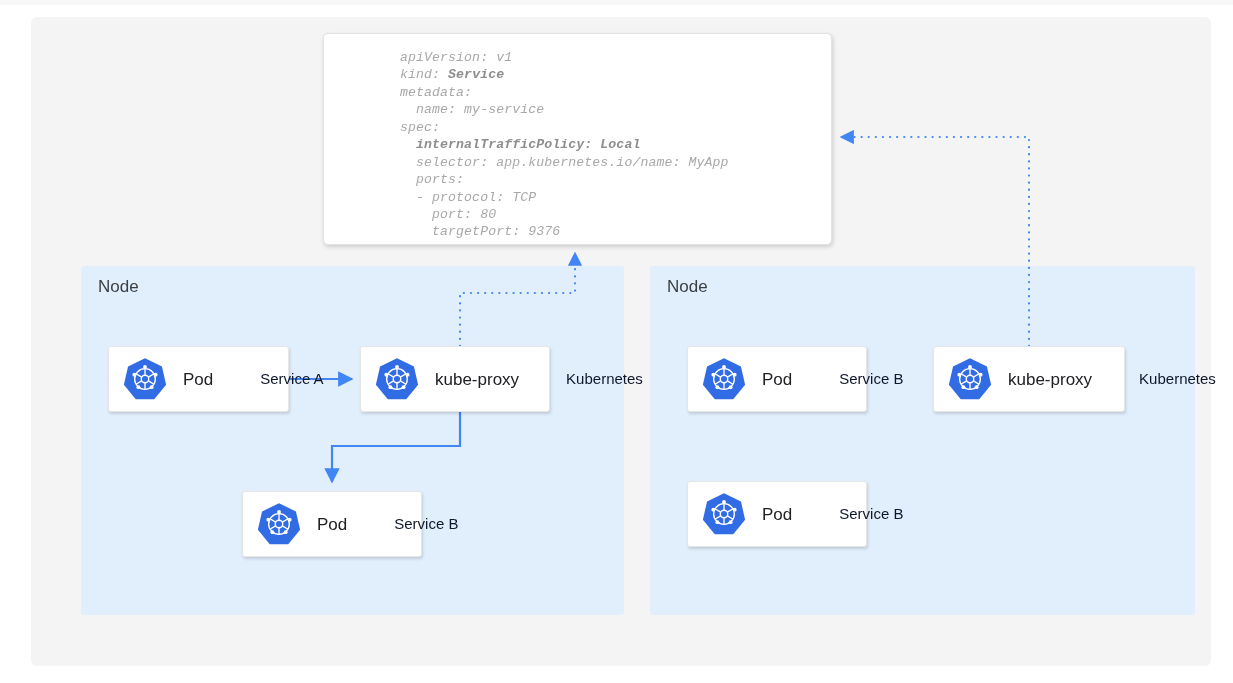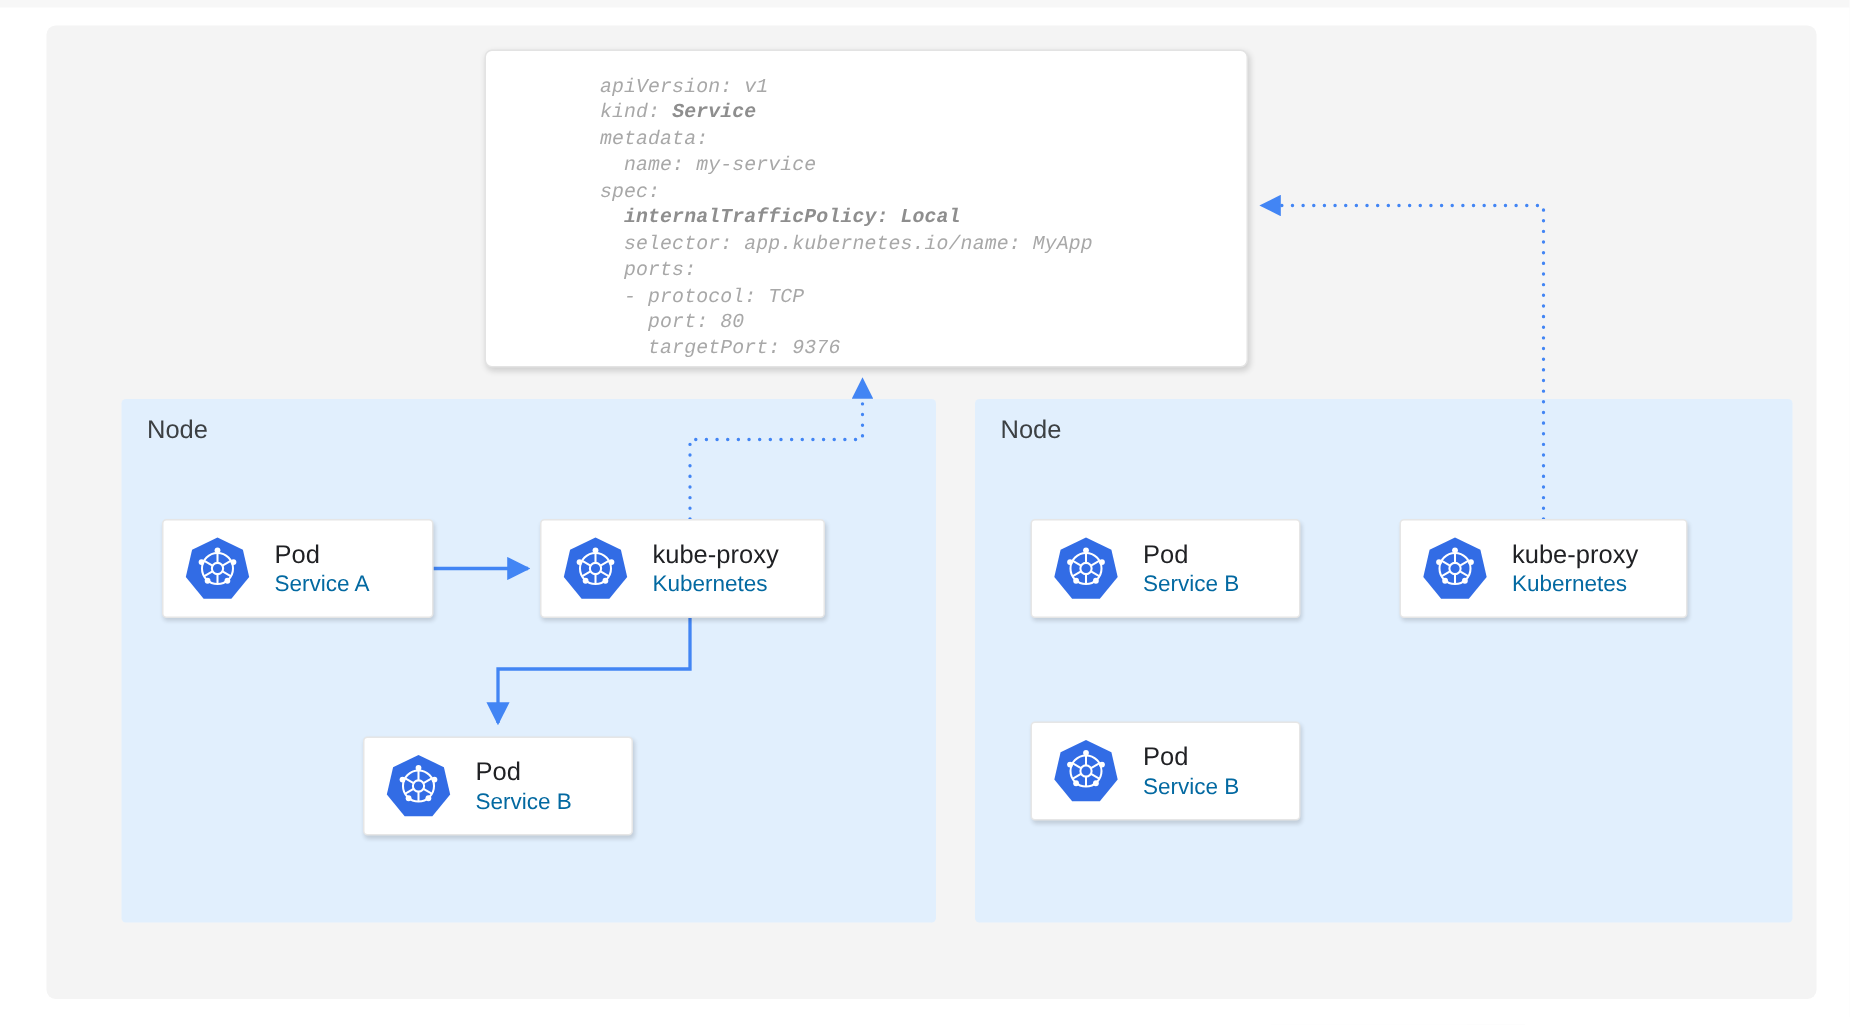--- a/index.html
+++ b/index.html
@@ -92,34 +92,35 @@
   }
   .card .k8s-icon {
     flex: 0 0 auto;
     margin-left: 14px;
     width: 44px; height: 44px;
     display: block;
   }
   .card .card-text {
     margin-left: 16px;
     display: flex;
-    flex-direction: column;
+    flex-direction: row;
     justify-content: center;
   }
   .card .card-title {
     font-size: 17px;
     color: #202124;
     line-height: 21px;
     white-space: nowrap;
   }
   .card .card-sub {
     font-size: 15px;
-    color: #0369a1;
+    color: #0f172a;
     line-height: 20px;
     white-space: nowrap;
+    margin-left: 47px;
   }
 
   
   #card-pod-a      { left: 108px; top: 346px; width: 181px; height: 66px; }
   #card-kubeproxy-l{ left: 360px; top: 346px; width: 190px; height: 66px; }
   #card-pod-b-l    { left: 242px; top: 491px; width: 180px; height: 66px; }
   #card-pod-b-r1   { left: 687px; top: 346px; width: 180px; height: 66px; }
   #card-kubeproxy-r{ left: 933px; top: 346px; width: 192px; height: 66px; }
   #card-pod-b-r2   { left: 687px; top: 481px; width: 180px; height: 66px; }
 

